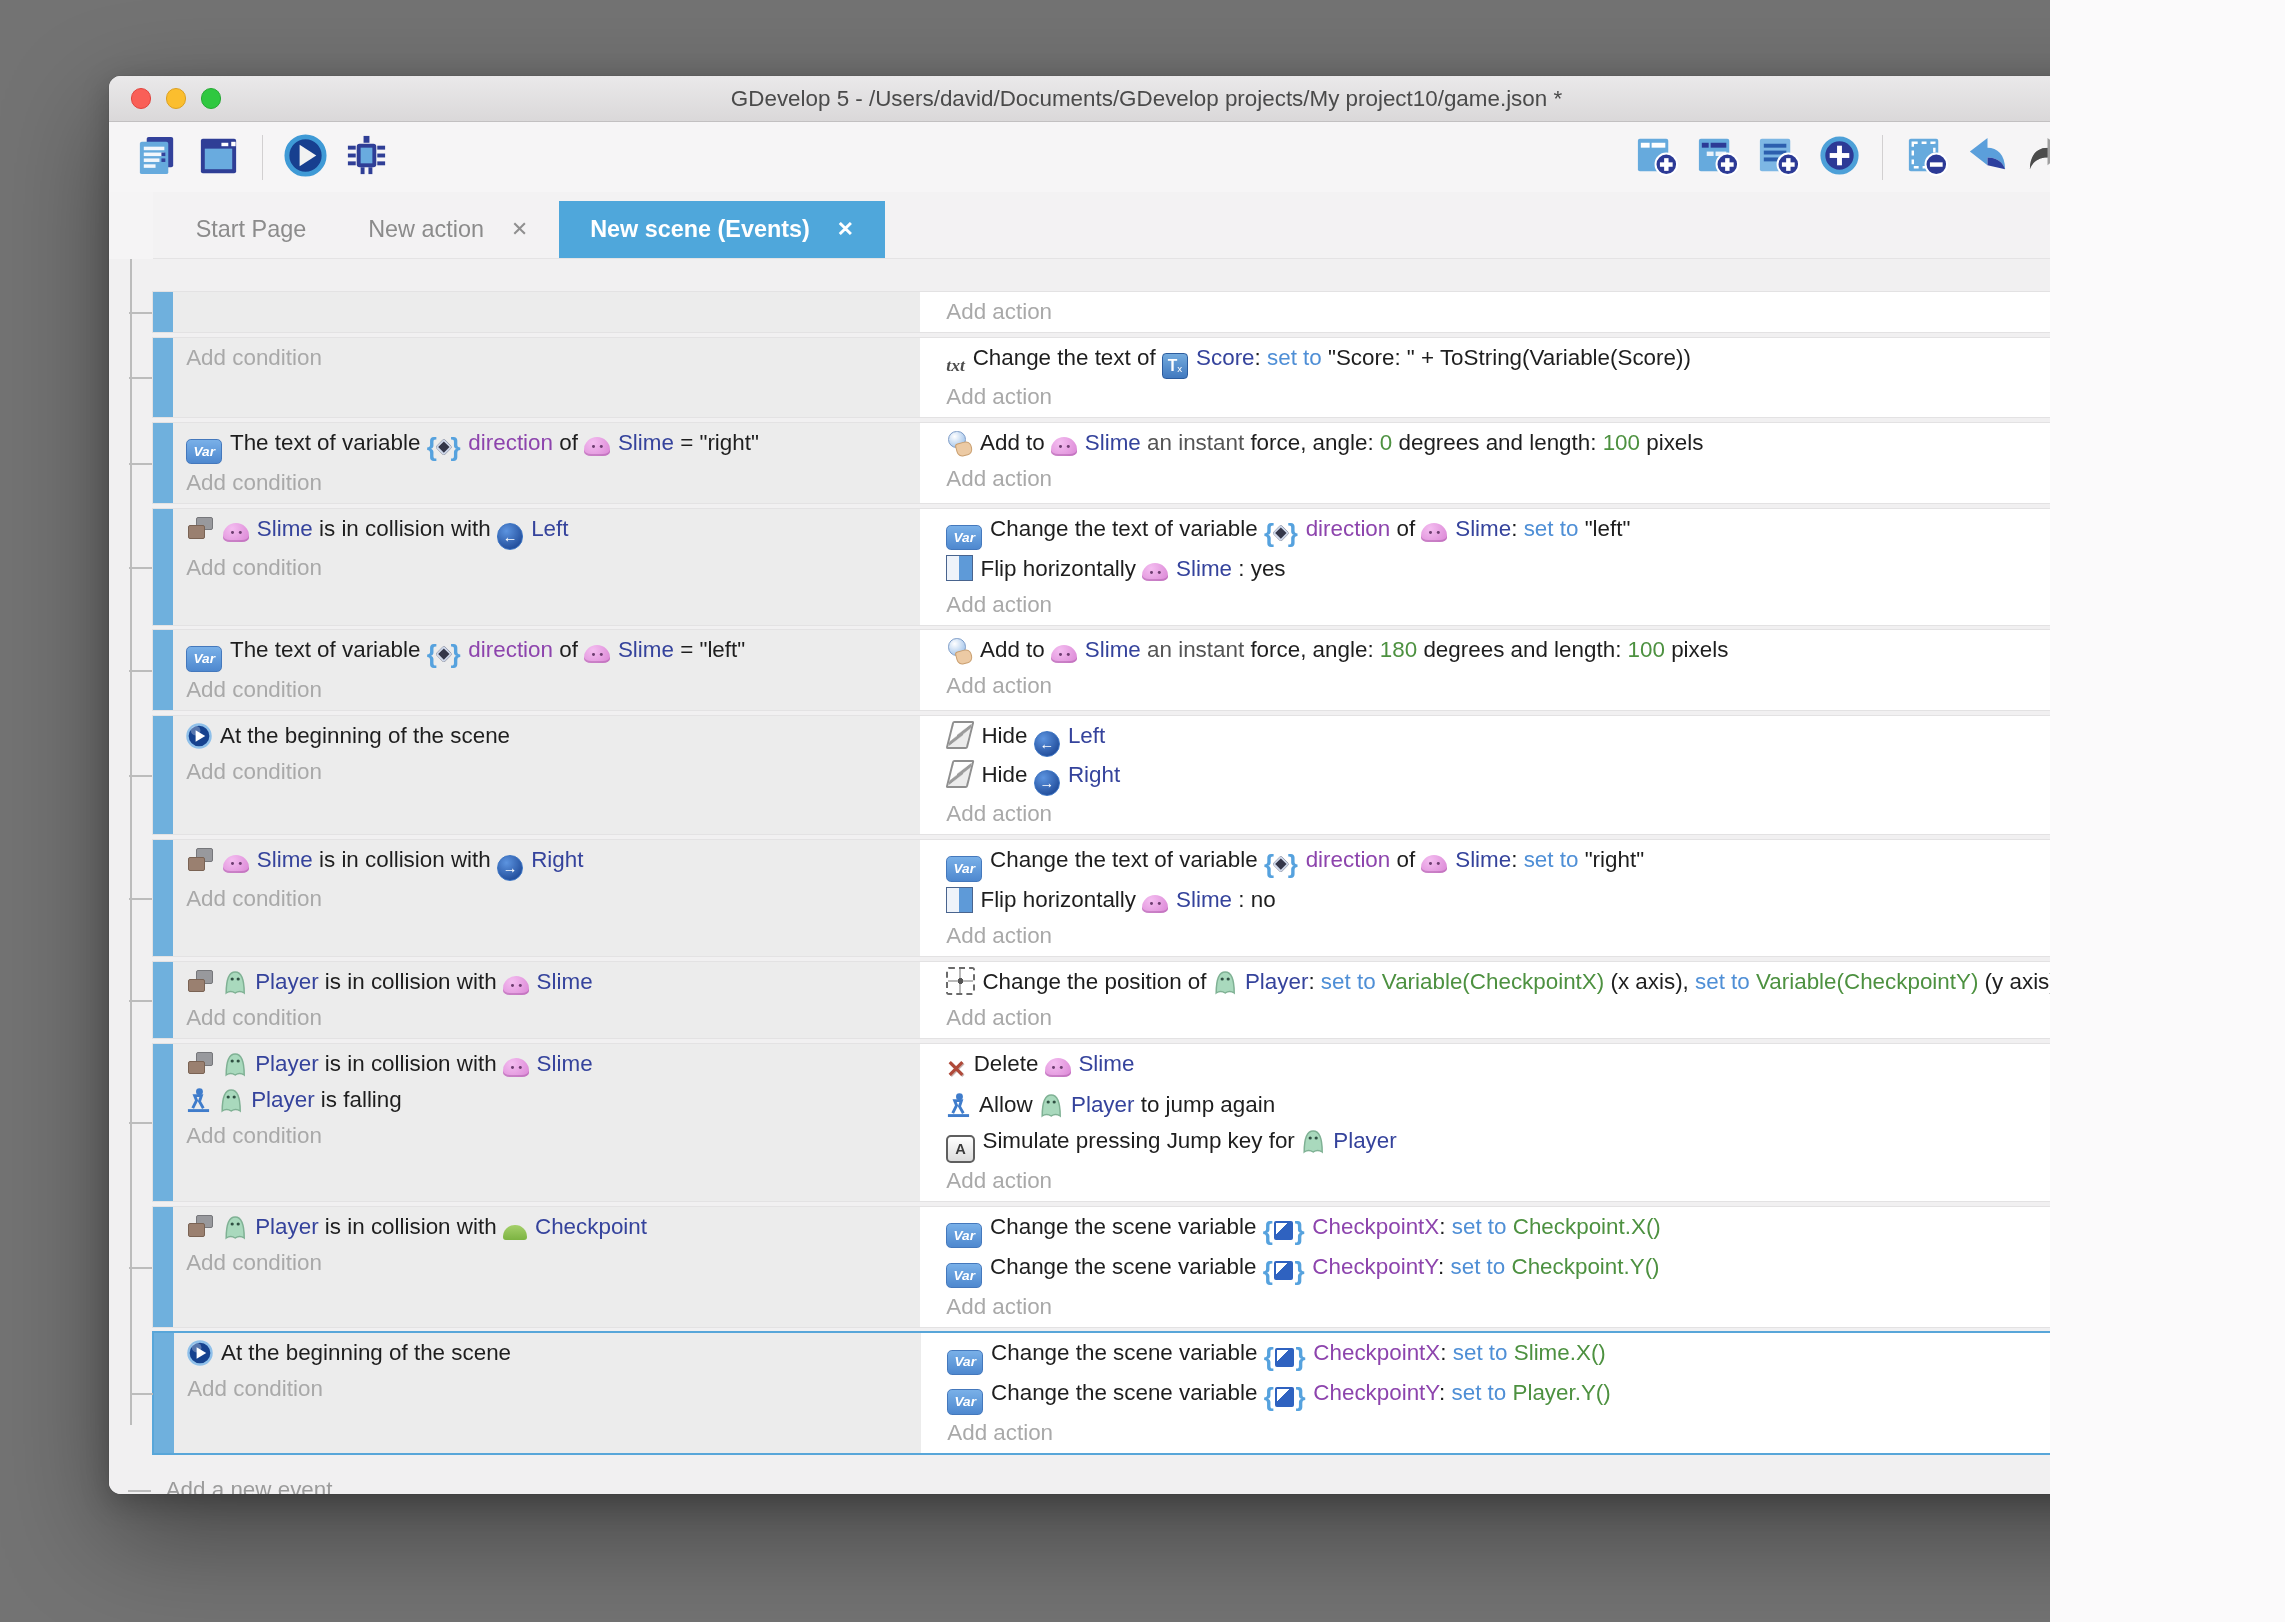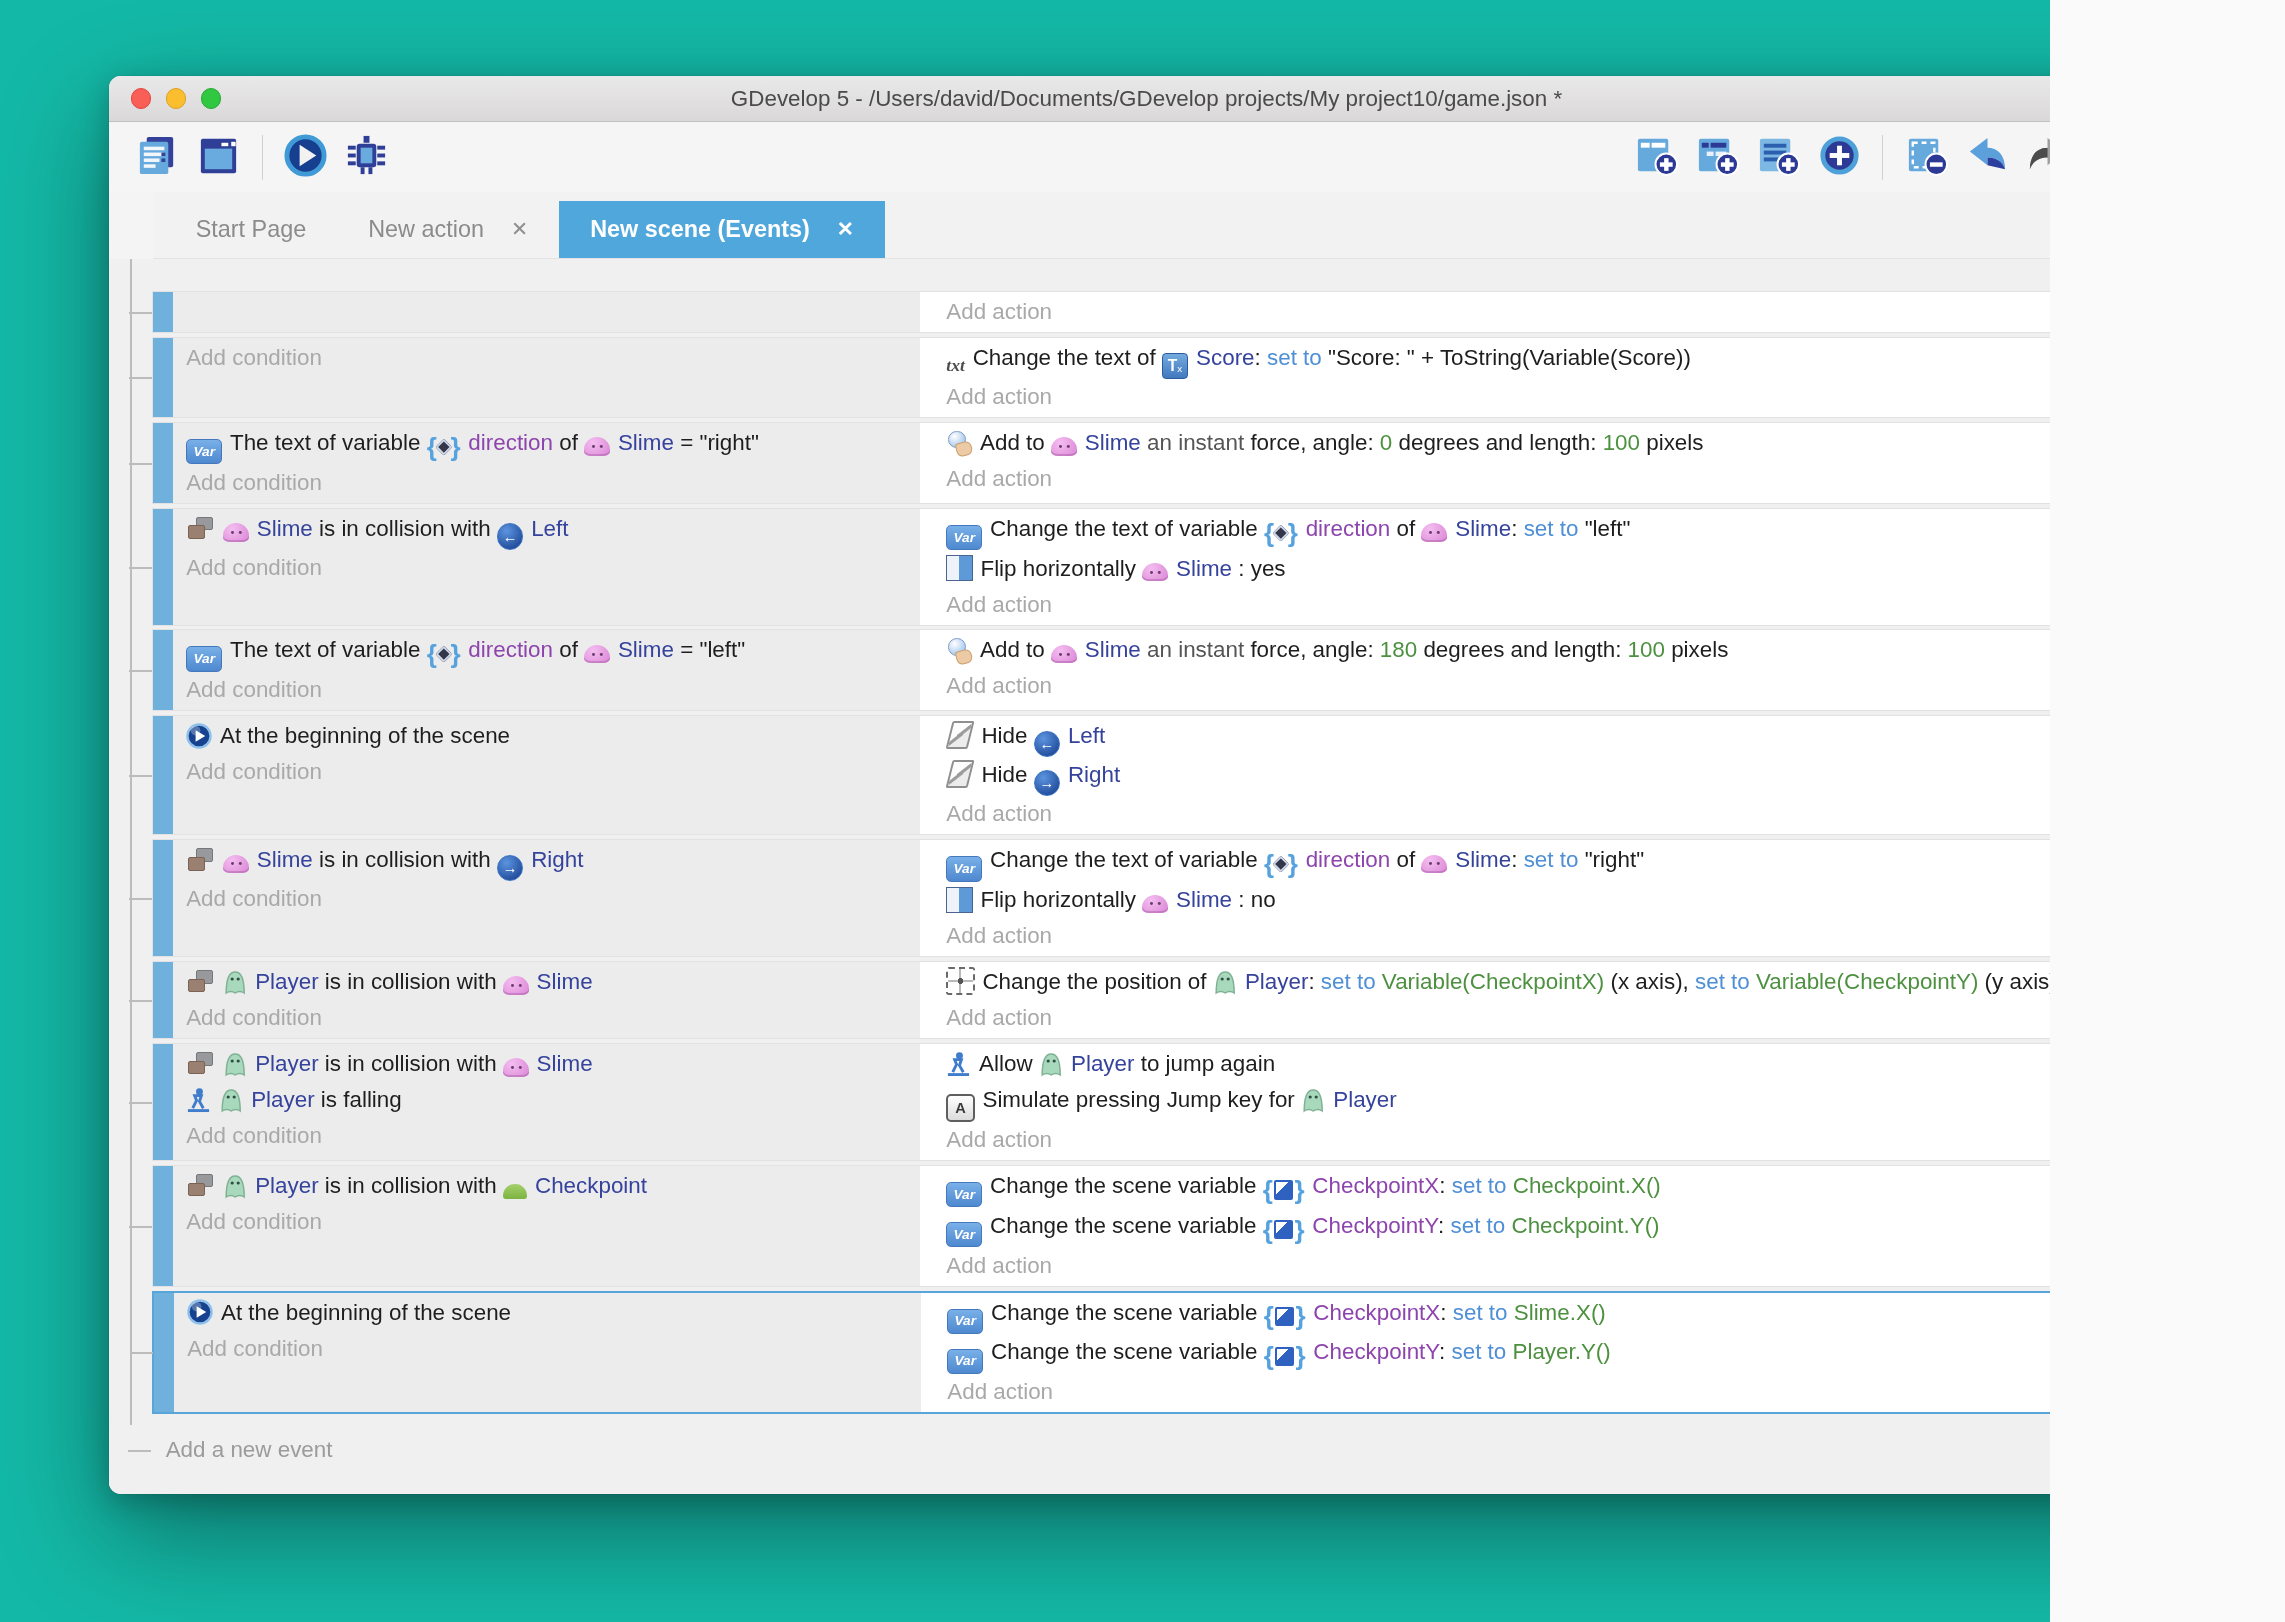--- a/index.html
+++ b/index.html
@@ -1,17 +1,17 @@
 <!DOCTYPE html>
 <html><head>
 <meta charset="utf-8">
 <style>
   html,body{margin:0;padding:0;}
   body{font-family:"Liberation Sans",sans-serif;background:#fbfafb;}
-  .stage{position:relative;width:2050px;height:1623px;overflow:hidden;background:#14b8a6;}
+  .stage{position:relative;width:2050px;height:1623px;overflow:hidden;background:#737373;}
 
   
   .window{position:absolute;left:109px;top:76px;width:2075px;height:1418px;border-radius:11.7px;
     background:#f5f4f5;overflow:hidden;
     box-shadow:0 39px 107px rgba(0,0,0,.40),0 7.8px 29px rgba(0,0,0,.22),0 0 1px rgba(0,0,0,.45);}
   .titlebar{height:45px;background:linear-gradient(#eae9ea,#dad8d9);border-bottom:1px solid #c2c0c1;
     display:flex;align-items:center;position:relative;}
   .traffic{position:absolute;left:21.5px;top:0;height:100%;display:flex;align-items:center;gap:14.6px;}
   .tl{width:18.5px;height:18.5px;border-radius:50%;}
   .tl.red{background:#f95f57;border:1px solid #e0443e;}
@@ -413,20 +413,21 @@
                   <svg viewBox="0 0 24 26" width="24.4" height="26">
                     <path d="M3 24 C3 10 6 3 12 3 C18 3 21 10 21 24 C18 22 15 22 12 24 C9 22 6 22 3 24 Z" fill="#a9d9bd" stroke="#7fb194" stroke-width="1.5"></path>
                     <circle cx="9" cy="10" r="1.6" fill="#2f4f42"></circle>
                     <circle cx="15" cy="10" r="1.6" fill="#2f4f42"></circle>
                   </svg>
                 </span><span class="s-obj">Player</span><span class="s-p"> is falling</span></div>
               <div class="line add-line">Add condition</div>
             </div>
             <span class="egap"></span>
             <div class="eact">
+              <div class="line"><span class="ti delete-icon"></span><span class="s-p">Delete </span><span class="ti slime-icon"></span><span class="s-obj">Slime</span></div>
               <div class="line"><span class="ti platformer-icon">
                   <svg viewBox="0 0 26 27" width="25" height="26">
                     <rect x="2" y="23" width="22" height="3" fill="#3f7ccb"></rect>
                     <circle cx="14" cy="5" r="3.6" fill="#3f7ccb"></circle>
                     <path d="M7 22 L11 14 L9 9 L16 9 L14 15 L18 22" fill="none" stroke="#3f7ccb" stroke-width="3"></path>
                   </svg>
                 </span><span class="s-p">Allow </span><span class="ti player-icon">
                   <svg viewBox="0 0 24 26" width="24.4" height="26">
                     <path d="M3 24 C3 10 6 3 12 3 C18 3 21 10 21 24 C18 22 15 22 12 24 C9 22 6 22 3 24 Z" fill="#a9d9bd" stroke="#7fb194" stroke-width="1.5"></path>
                     <circle cx="9" cy="10" r="1.6" fill="#2f4f42"></circle>

